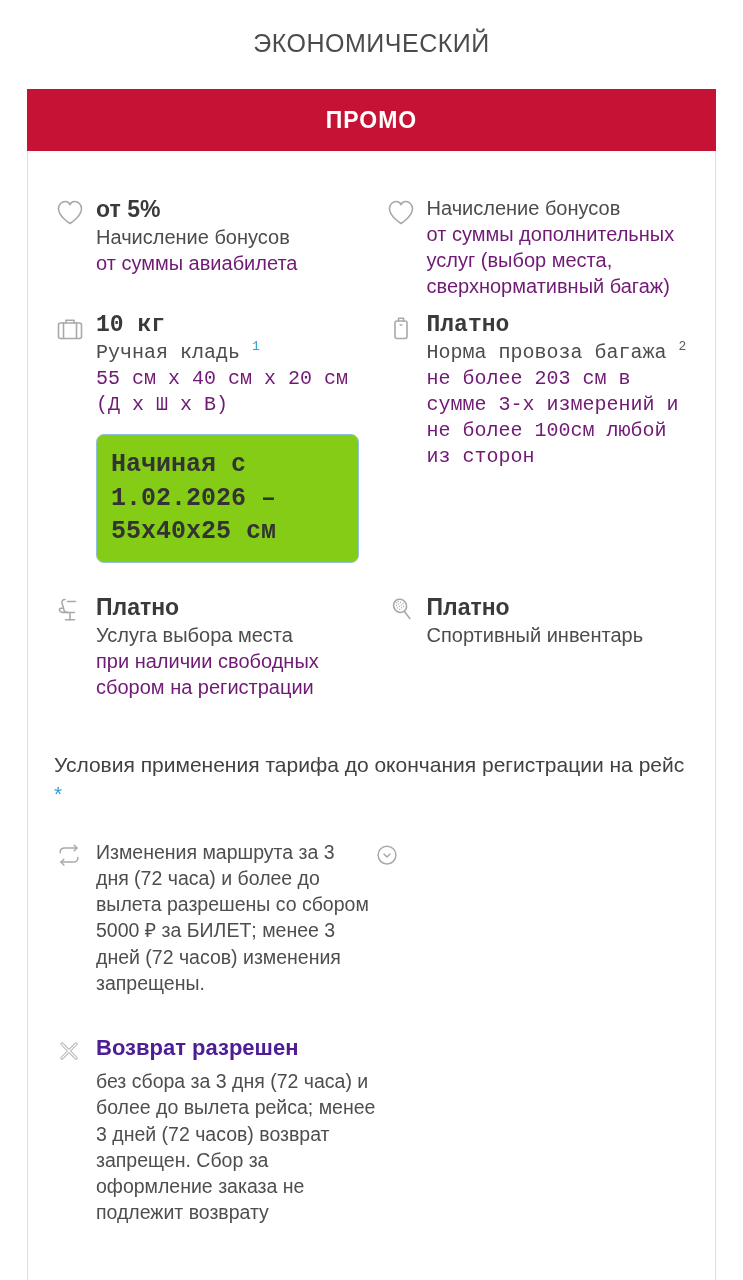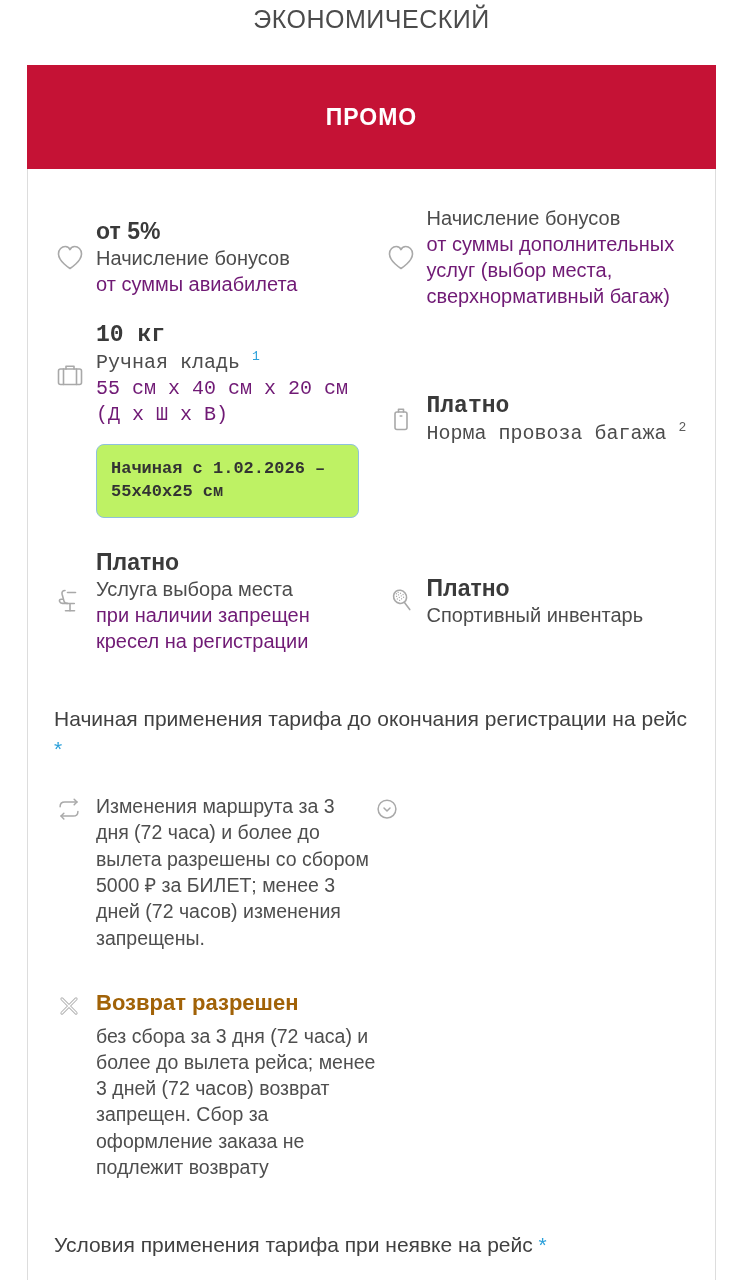--- a/index.html
+++ b/index.html
@@ -3,66 +3,66 @@
 <meta charset="utf-8">
 <style>
   html,body{margin:0;padding:0;}
   body{
     width:743px;height:1280px;overflow:hidden;background:#ffffff;
     font-family:"Liberation Sans",sans-serif;color:#3f3f3f;
     -webkit-font-smoothing:antialiased;
   }
   .page-title{
     text-align:center;font-size:25px;letter-spacing:.5px;color:#4b4b4b;
-    padding-top:5px;font-weight:400;
+    padding-top:29px;font-weight:400;
   }
   .fare-card{
     margin:31px 27px 0 27px;border:1px solid #ddd;border-bottom:none;
     min-height:1220px;background:#fff;box-sizing:border-box;
   }
   .fare-banner{
-    height:104px;margin:-1px -1px 4px -1px;background:#c51235;
+    height:62px;margin:-1px -1px 12px -1px;background:#c51235;
     display:flex;align-items:center;justify-content:center;
   }
   .fare-banner .label{
     color:#fff;font-size:23px;font-weight:700;letter-spacing:1px;
   }
   .card-body{padding:32px 26px 0 26px;}
   .frow{display:grid;grid-template-columns:1fr 1fr;column-gap:26px;}
   .frow.r1{margin-bottom:12px;}
   .frow.r2{margin-bottom:30px;font-family:Liberation Mono, monospace;}
   .frow.r3{margin-bottom:0;}
-  .feat{display:flex;align-items:center;}
+  .feat{display:flex;align-items:flex-start;}
   .feat .icn{flex:0 0 42px;padding-top:2px;}
   .feat .icn svg{width:32px;height:32px;display:block;}
   .fcontent{max-width:282px;}
   .ftitle{font-size:23px;font-weight:700;color:#3a3a3a;line-height:1.25;}
   .fsub{font-size:20px;color:#4c4c4c;line-height:1.3;margin-top:0;}
   .fnote{font-size:20px;color:#701a75;line-height:1.3;}
   sup.mark{font-size:13px;vertical-align:super;line-height:0;}
   sup.blue{color:#2ba0da;}
   sup.gray{color:#5c5c5c;}
   .callout{
     margin:16px 0 0 42px;max-width:240px;
-    background:#bef264;border:1px solid #8fc0de;border-radius:8px;
-    padding:13px 14px;font-size:17px;font-weight:700;color:#333;line-height:1.35;
+    background:#84cc16;border:1px solid #8fc0de;border-radius:8px;
+    padding:13px 14px;font-size:25px;font-weight:700;color:#333;line-height:1.35;
   }
   .sec-heading{
     font-size:21px;color:#414141;line-height:1.4;margin-top:50px;max-width:640px;
   }
   .sec-heading .ast{color:#2ba0da;}
   .cond-grid{display:grid;grid-template-columns:1fr 1fr;margin-top:30px;}
   .cond{display:flex;align-items:flex-start;}
   .cond .icn{flex:0 0 42px;padding-top:2px;}
   .cond .icn svg{width:30px;height:30px;display:block;}
   .ctext{max-width:286px;font-size:19.5px;color:#4e4e4e;line-height:1.35;}
   .refund{display:flex;align-items:flex-start;margin-top:38px;}
   .refund .icn{flex:0 0 42px;padding-top:2px;}
   .refund .icn svg{width:30px;height:30px;display:block;}
-  .rtitle{font-size:22px;font-weight:700;color:#a16207;line-height:1.25;}
+  .rtitle{font-size:22px;font-weight:700;color:#4c1d95;line-height:1.25;}
   .rtext{max-width:282px;font-size:19.5px;color:#4e4e4e;line-height:1.35;margin-top:6px;}
   svg .st{stroke:#a9a9a9;fill:none;stroke-width:1.6;stroke-linecap:round;stroke-linejoin:round;}
   svg .stw{stroke:#fff;fill:none;stroke-width:1.3;stroke-linecap:round;}
   svg .dot{fill:#a9a9a9;}
 </style>
 </head>
 <body>
 
 <svg width="0" height="0" style="position:absolute">
   <defs>
@@ -174,51 +174,52 @@
       </div>
       <div class="feat">
         <span class="icn">
             <svg viewBox="0 0 32 32">
               <use href="#ic-baggage"></use>
             </svg>
           </span>
         <div class="fcontent">
           <div class="ftitle">Платно</div>
           <div class="fsub"><span>Норма провоза багажа</span> <sup class="mark gray">2</sup></div>
+          <div class="fnote">не более 203 см в сумме 3-х измерений и не более 100см любой из сторон</div>
         </div>
       </div>
     </div>
 
     <div class="frow r3">
       <div class="feat">
         <span class="icn">
             <svg viewBox="0 0 32 32">
               <use href="#ic-seat"></use>
             </svg>
           </span>
         <div class="fcontent">
           <div class="ftitle">Платно</div>
           <div class="fsub">Услуга выбора места</div>
-          <div class="fnote">при наличии запрещен кресел на регистрации</div>
+          <div class="fnote">при наличии свободных сбором на регистрации</div>
         </div>
       </div>
       <div class="feat">
         <span class="icn">
             <svg viewBox="0 0 32 32">
               <use href="#ic-racket"></use>
             </svg>
           </span>
         <div class="fcontent">
           <div class="ftitle">Платно</div>
           <div class="fsub">Спортивный инвентарь</div>
         </div>
       </div>
     </div>
 
-    <div class="sec-heading"><span>Начиная применения тарифа до окончания регистрации на рейс</span> <span class="ast">*</span></div>
+    <div class="sec-heading"><span>Условия применения тарифа до окончания регистрации на рейс</span> <span class="ast">*</span></div>
 
     <div class="cond-grid">
       <div class="cond">
         <span class="icn">
             <svg viewBox="0 0 32 32">
               <use href="#ic-route"></use>
             </svg>
           </span>
         <div class="ctext">Изменения маршрута за 3 дня (72 часа) и более до вылета разрешены со сбором 5000 ₽ за БИЛЕТ; менее 3 дней (72 часов) изменения запрещены.</div>
       </div>

